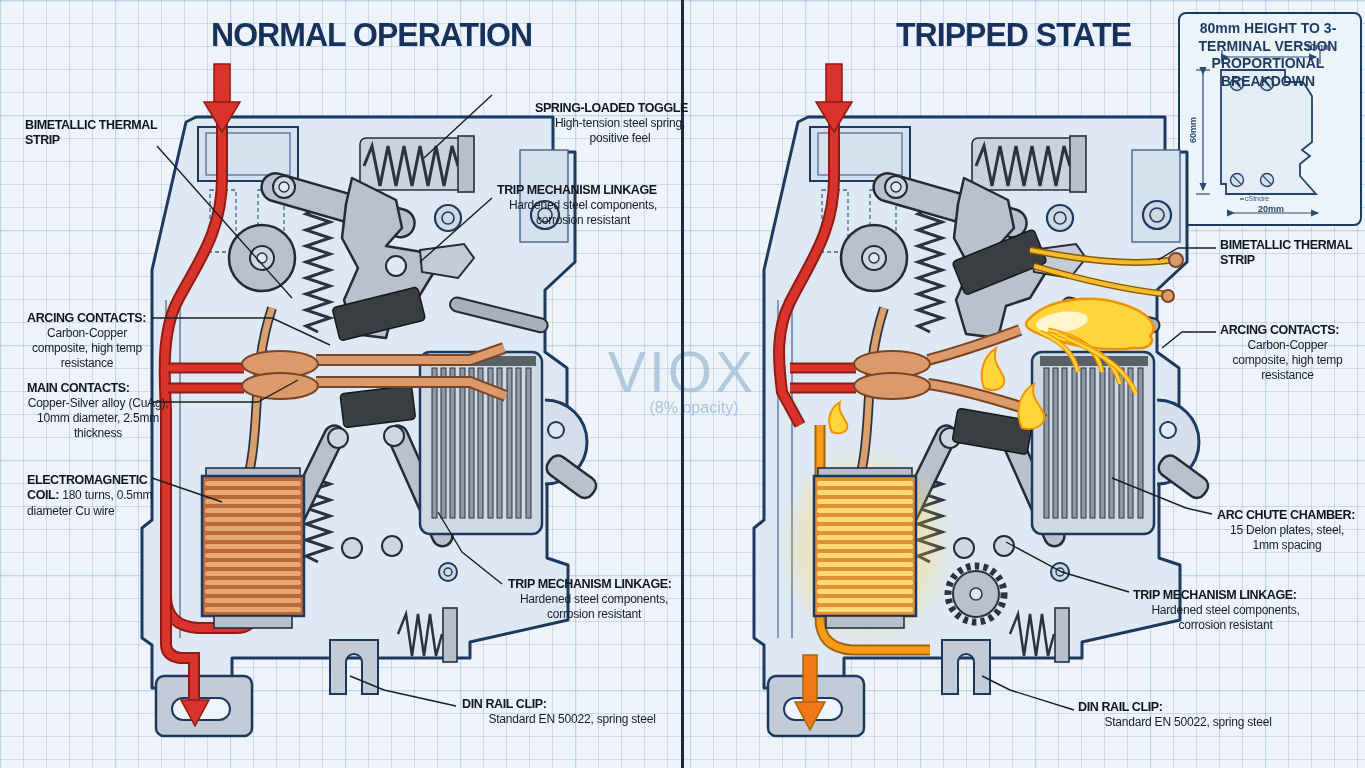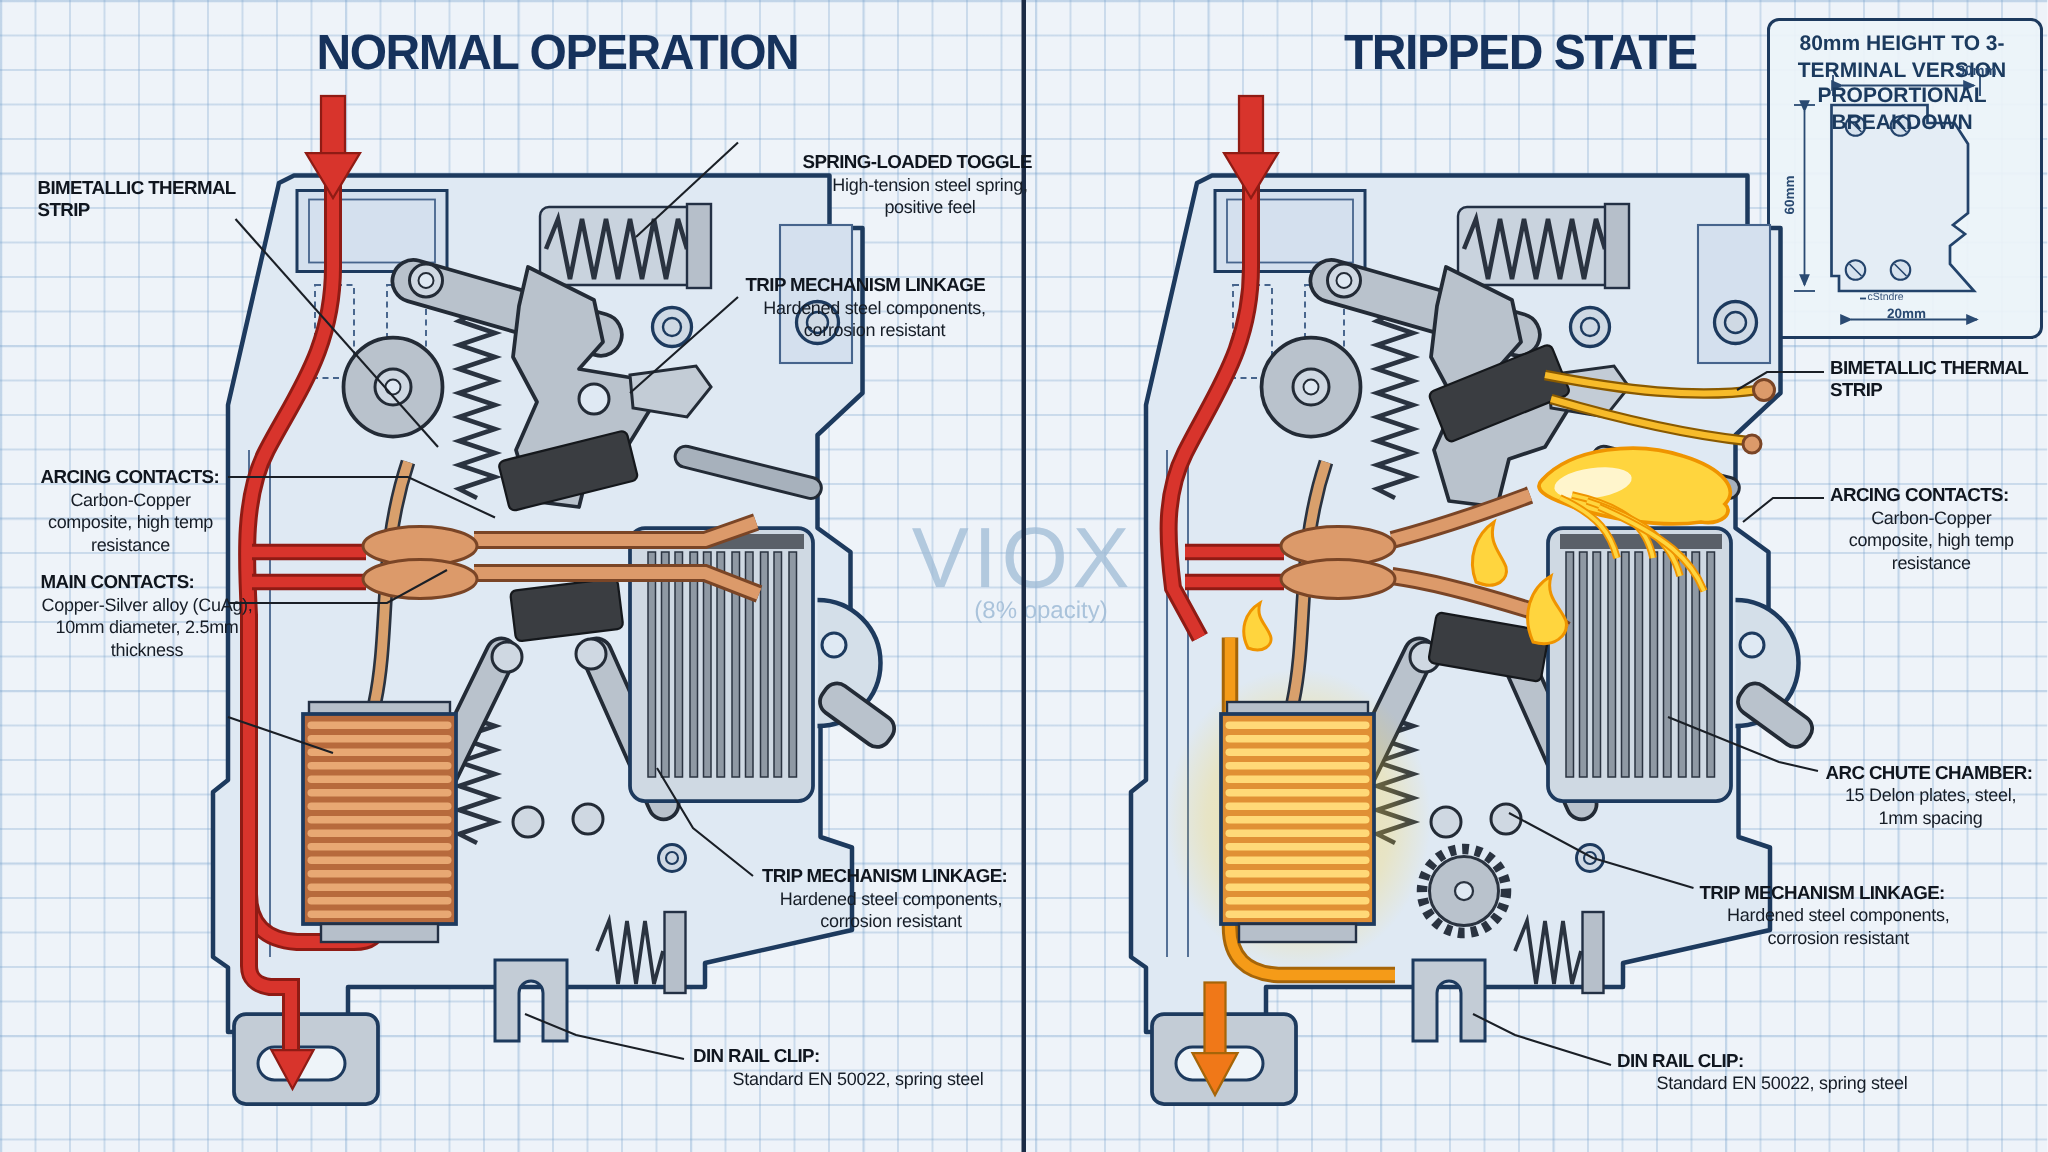--- a/index.html
+++ b/index.html
@@ -338,20 +338,24 @@
     <span class="ct">BIMETALLIC THERMAL STRIP</span>
   </div>
   <div class="callout" style="left:27px;top:311px;width:120px;">
     <span class="ct">ARCING CONTACTS:</span>
     <span class="cb">Carbon-Copper composite, high temp resistance</span>
   </div>
   <div class="callout" style="left:27px;top:381px;width:142px;">
     <span class="ct">MAIN CONTACTS:</span>
     <span class="cb">Copper-Silver alloy (CuAg), 10mm diameter, 2.5mm thickness</span>
   </div>
+  <div class="callout inline" style="left:27px;top:473px;width:150px;">
+    <span class="ct">ELECTROMAGNETIC COIL:</span>
+    <span class="cb"> 180 turns, 0.5mm diameter Cu wire</span>
+  </div>
   <div class="callout" style="left:497px;top:101px;width:170px;margin-left:38px;">
     <span class="ct">SPRING-LOADED TOGGLE</span>
     <span class="cb">High-tension steel spring, positive feel</span>
   </div>
   <div class="callout" style="left:497px;top:183px;width:172px;">
     <span class="ct">TRIP MECHANISM LINKAGE</span>
     <span class="cb">Hardened steel components, corrosion resistant</span>
   </div>
   <div class="callout" style="left:508px;top:577px;width:172px;">
     <span class="ct">TRIP MECHANISM LINKAGE:</span>

